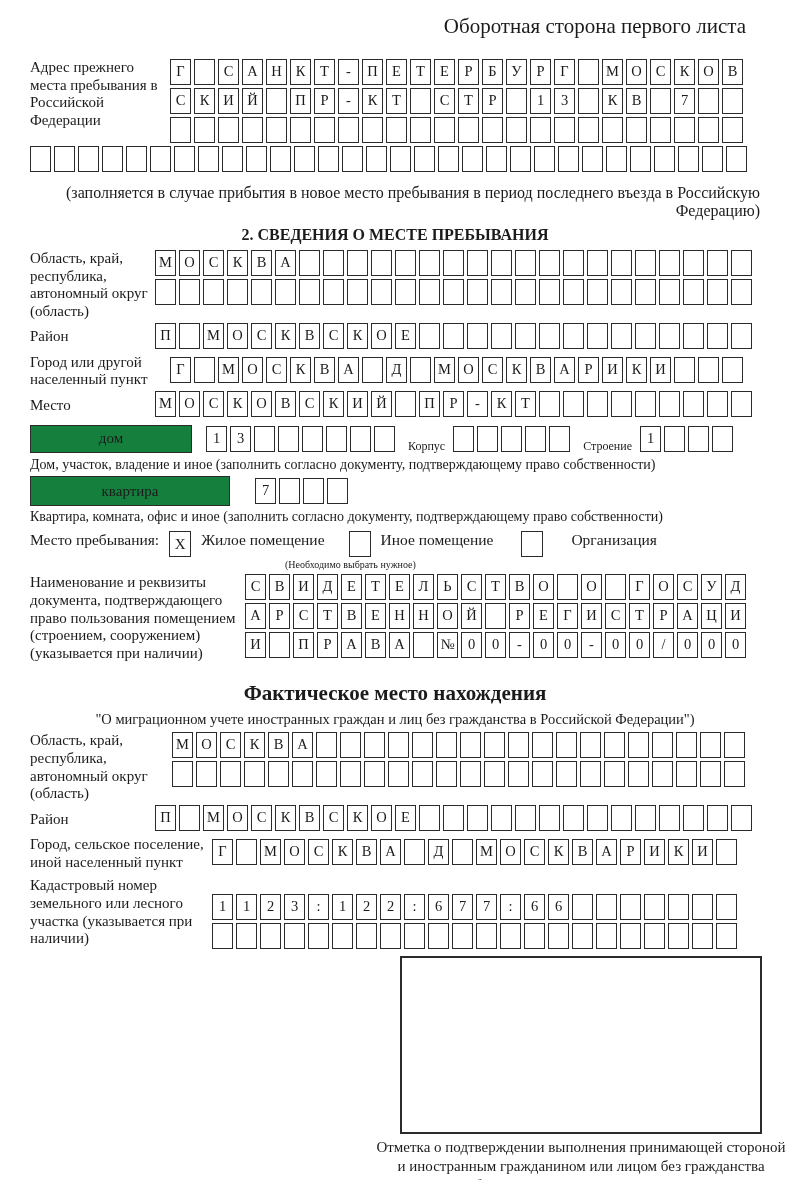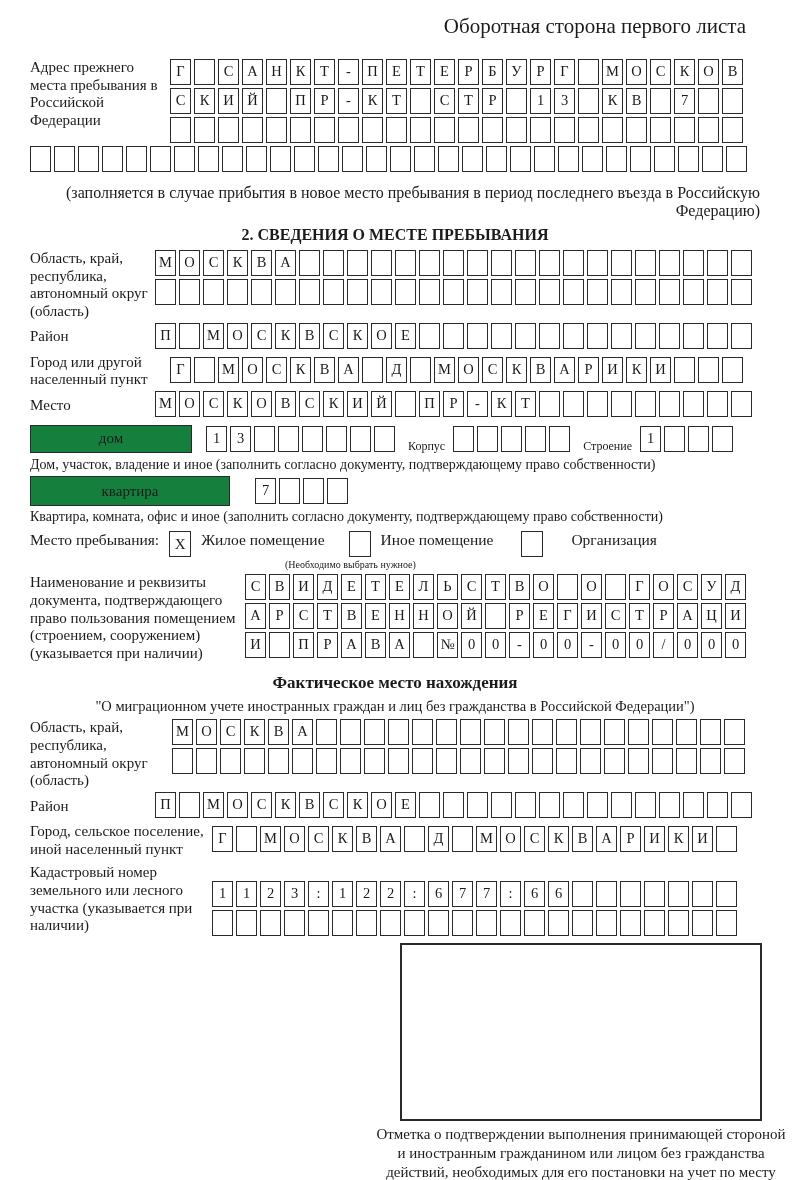--- a/index.html
+++ b/index.html
@@ -55,21 +55,21 @@
   
   .stay-line{display:flex;align-items:flex-start;margin-top:6px;}
   .checkbox{
     box-sizing:border-box;width:22px;height:26px;border:1.6px solid #2b2b2b;
     display:inline-flex;align-items:center;justify-content:center;
     font-size:15px;margin:0 10px;background:#fff;
   }
   .stay-label{font-size:15.5px;}
   .stay-note{font-size:10px;margin-left:255px;margin-top:2px;}
 
-  .actual-head{font-size:17px;font-weight:bold;text-align:center;margin:10px 0 4px 0;}
+  .actual-head{font-size:21px;font-weight:bold;text-align:center;margin:18px 0 4px 0;}
   .actual-note{font-size:14.5px;text-align:center;line-height:1.3;}
 
   .stamp-box{
     box-sizing:border-box;width:362px;height:178px;border:2px solid #2b2b2b;
     margin-left:370px;margin-top:4px;background:#fff;
   }
   .stamp-caption{
     width:412px;margin-left:345px;margin-top:4px;
     font-size:15px;text-align:center;line-height:1.28;
   }

